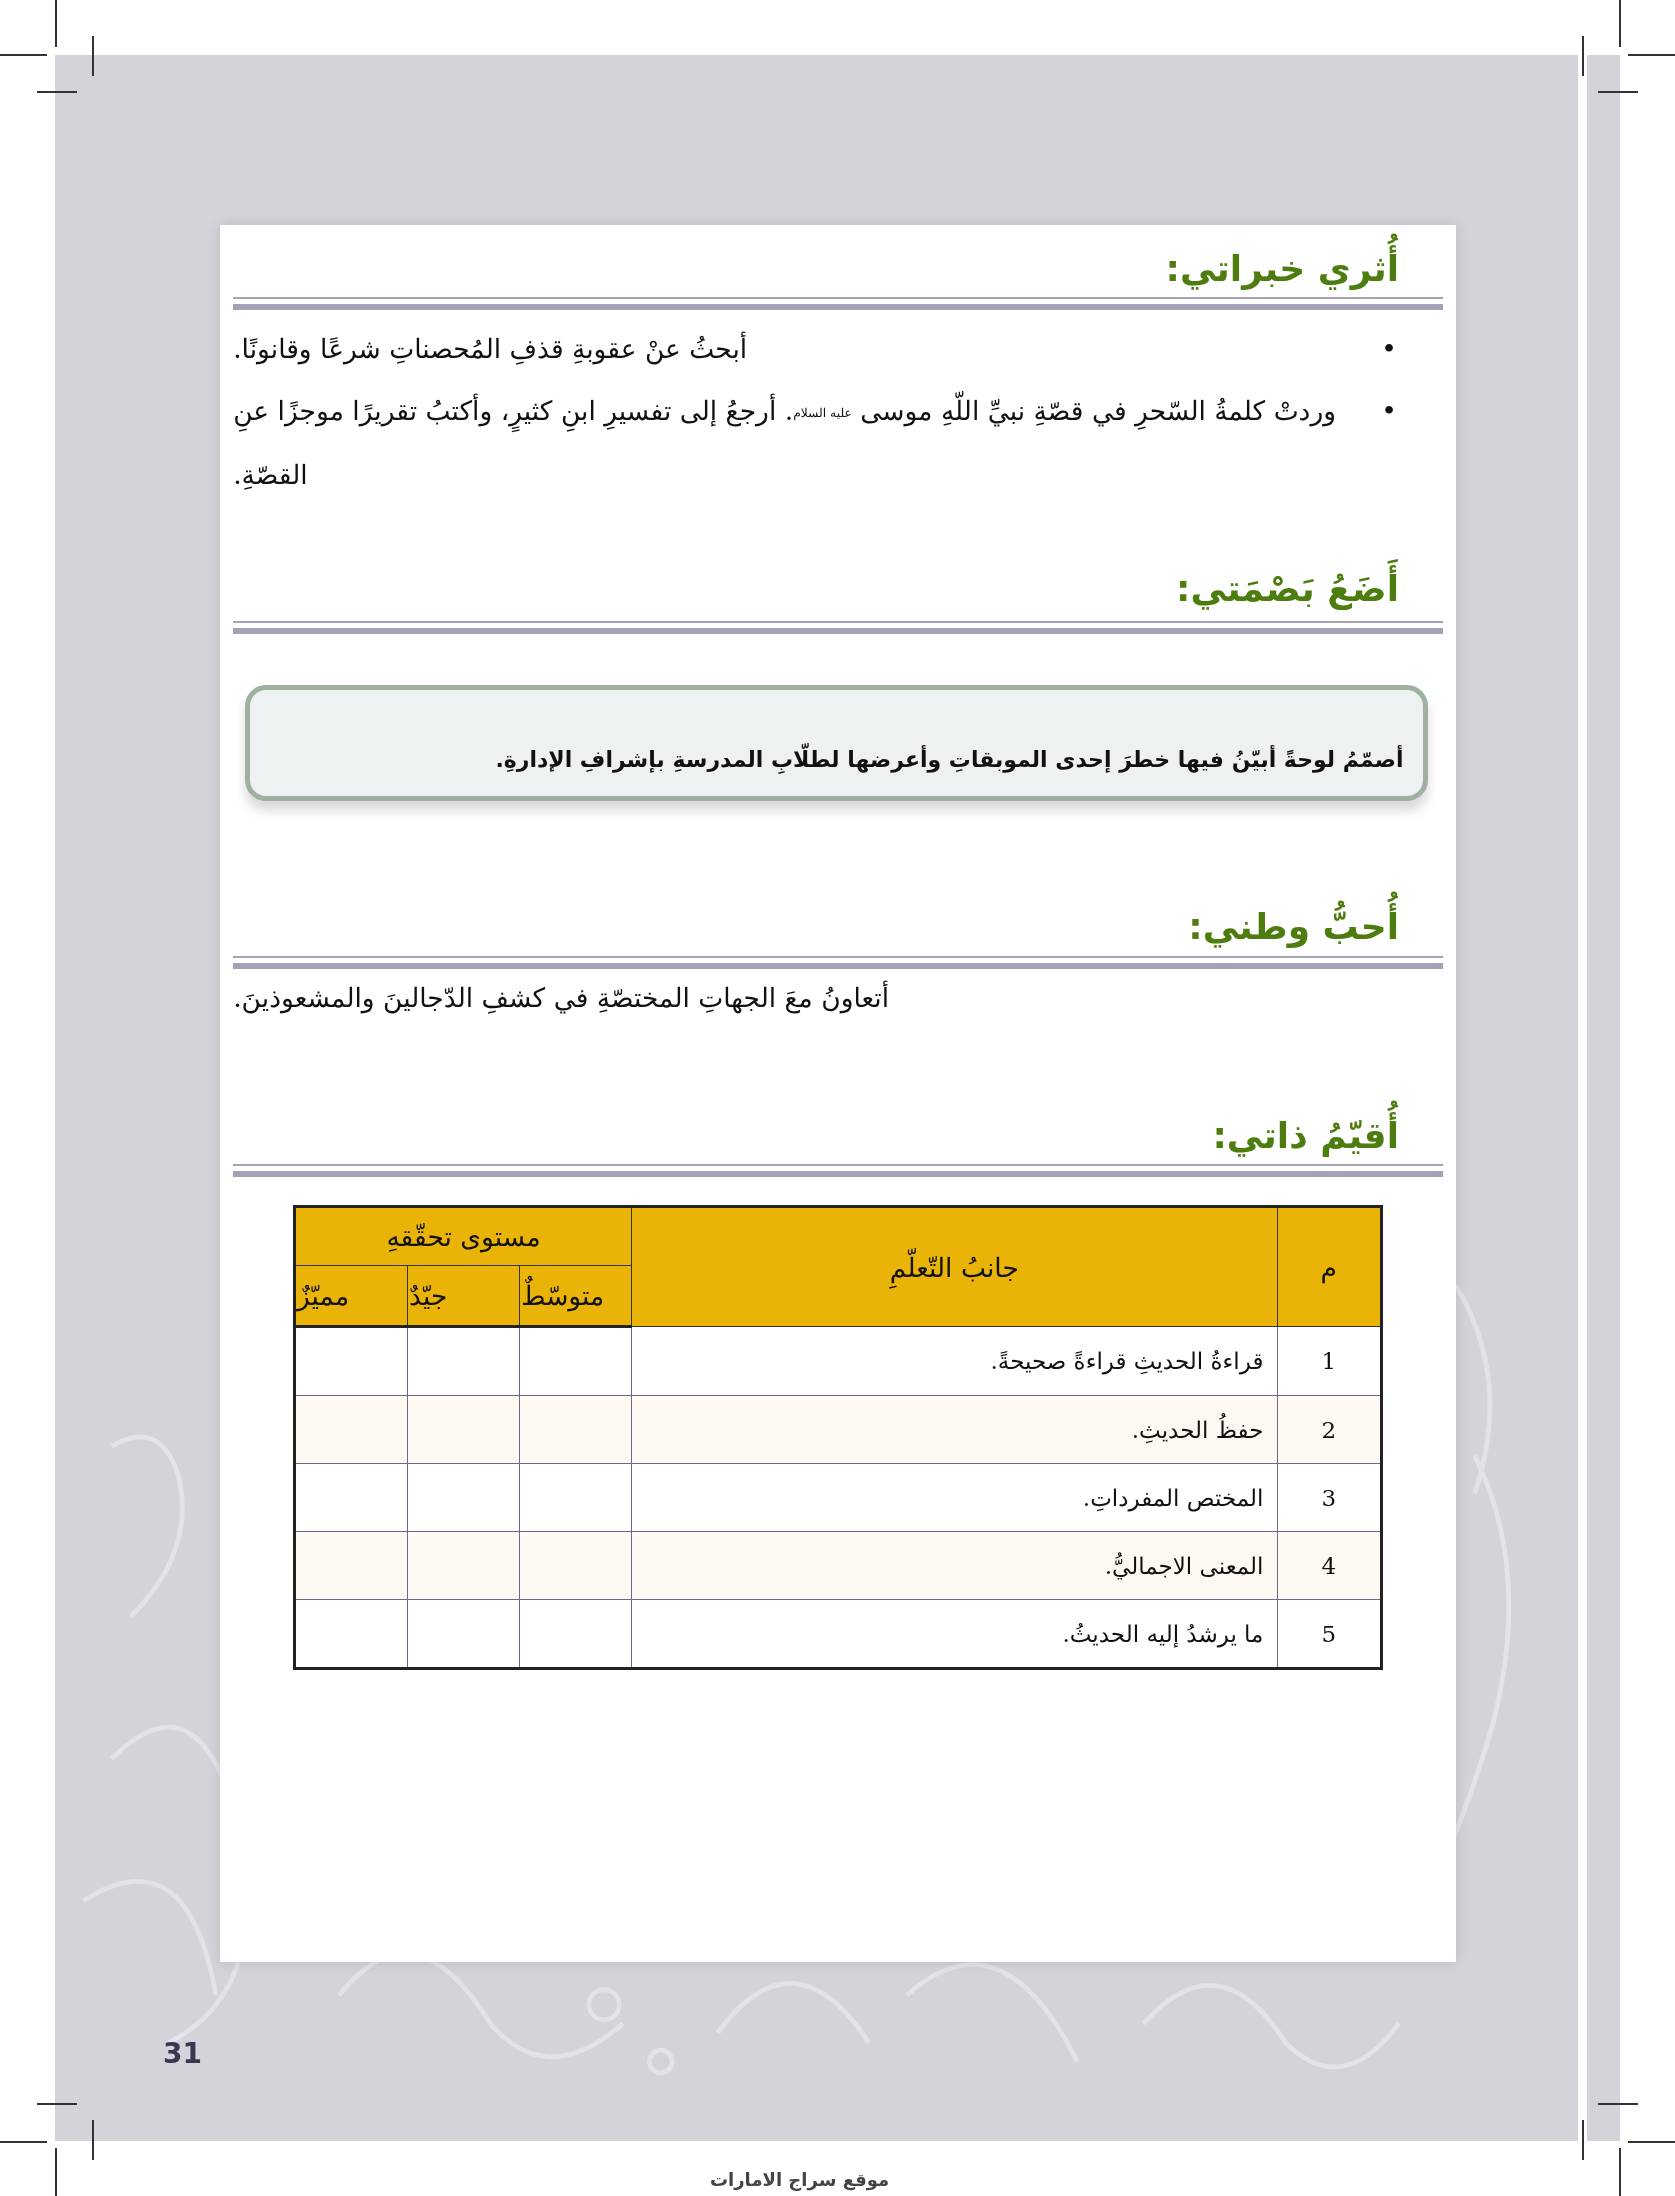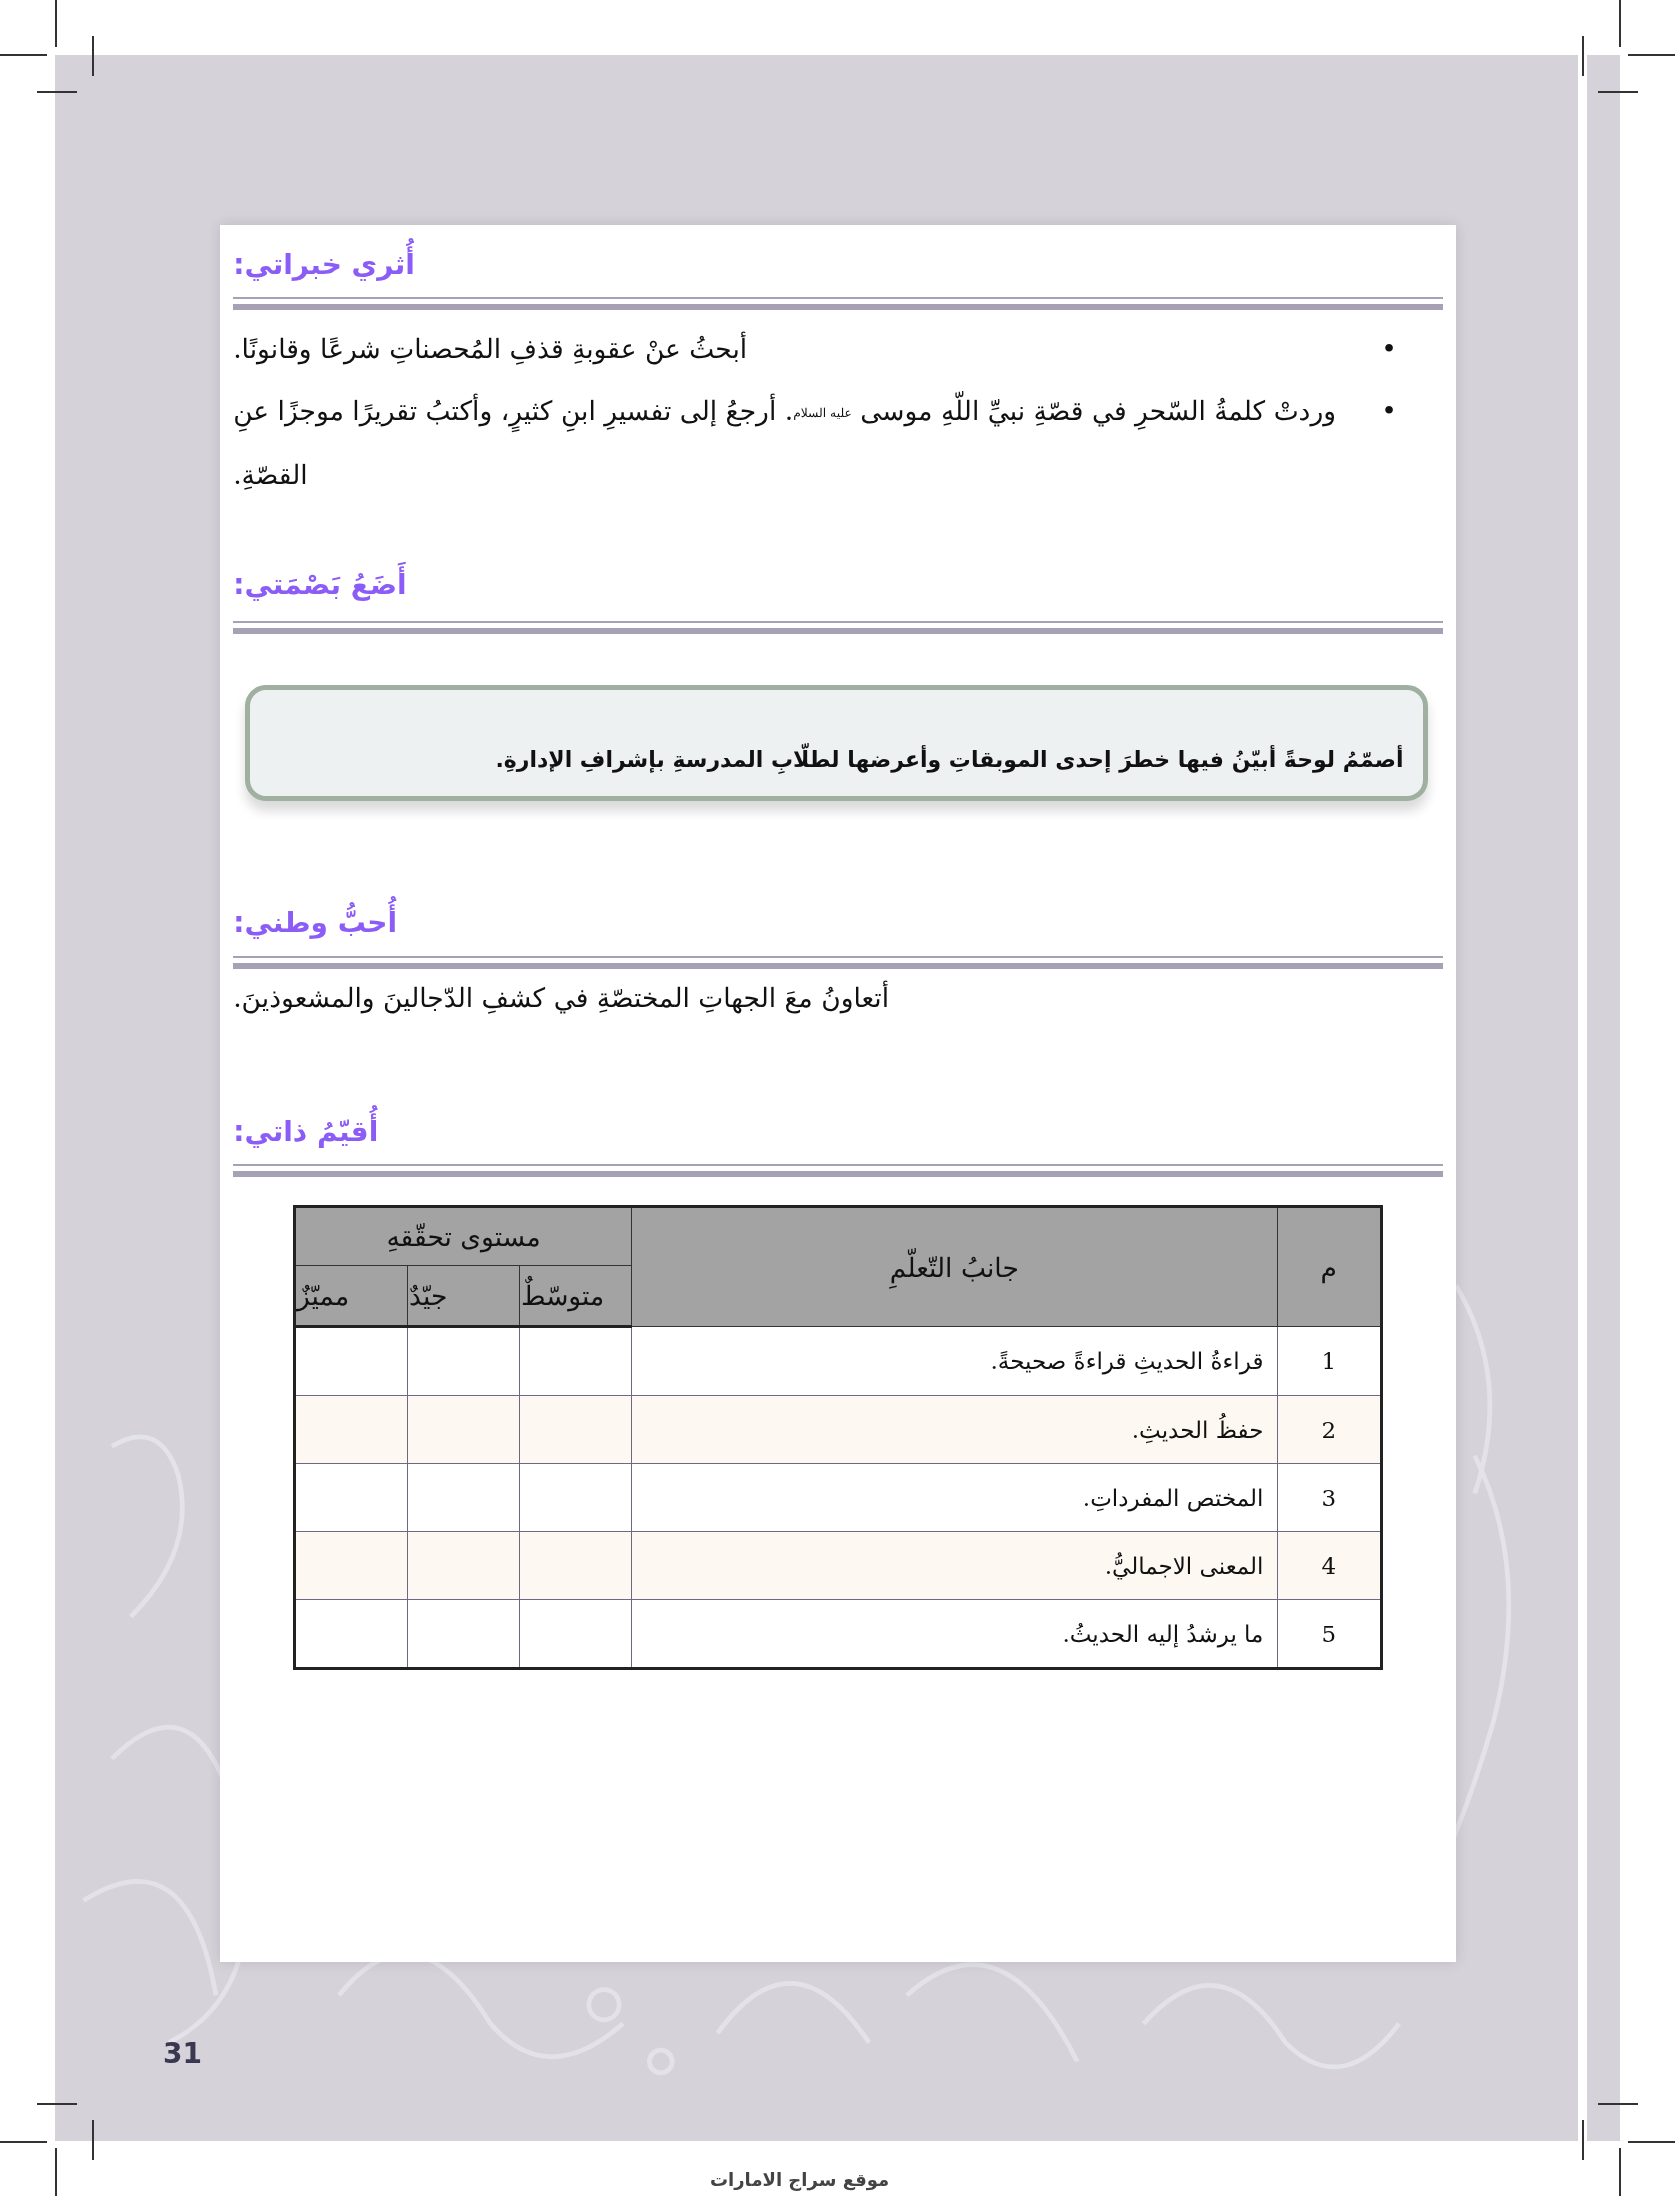--- a/index.html
+++ b/index.html
@@ -18,21 +18,21 @@
   .crop { position:absolute; background:#333; }
   .card {
     position:absolute; left:220px; top:225px; width:1236px; height:1737px;
     background:#ffffff;
     box-shadow: 0 0 13.2px rgba(0,0,0,0.12);
   }
   .deco { position:absolute; pointer-events:none; }
   .heading {
     position:absolute; right:57px; left:13.2px;
     font-family:"DejaVu Sans", sans-serif; font-weight:bold;
-    font-size:28px; color:#8b5cf6; direction:rtl; text-align:left;
+    font-size:36px; color:#4d7c0f; direction:rtl; text-align:right;
   }
   .rule {
     position:absolute; left:13.2px; right:13.2px; height:12.3px;
     border-top:2.8px solid #a7a1b6;
     box-sizing:border-box;
   }
   .rule::after {
     content:""; position:absolute; left:0; right:0; top:4.7px; height:6.6px;
     background:#a7a1b6;
   }
@@ -57,21 +57,21 @@
   .activity-text {
     font-family:"DejaVu Sans", sans-serif; font-weight:bold; font-size:22px; color:#111;margin-top:32px;
   }
   table.assess {
     position:absolute; left:73px; top:980px; width:1090px;
     border-collapse:collapse; direction:rtl;
     font-family:"DejaVu Serif", serif; color:#111;
     border:3.8px solid #222;
   }
   table.assess th {
-    background:#a3a3a3; font-weight:normal; font-size:26.5px;
+    background:#eab308; font-weight:normal; font-size:26.5px;
     border:1.9px solid #333;
   }
   table.assess thead tr:last-child th { border-bottom:3.8px solid #222; }
   table.assess td {
     border:1.9px solid #6e6888; height:67px; font-size:23px;
     padding:0 13.2px;
   }
   table.assess tbody tr:nth-child(even) td { background:#fdf8f1; }
   .col-num { width:76px; text-align:center; }
   .col-level { width:109px; text-align:left; }

